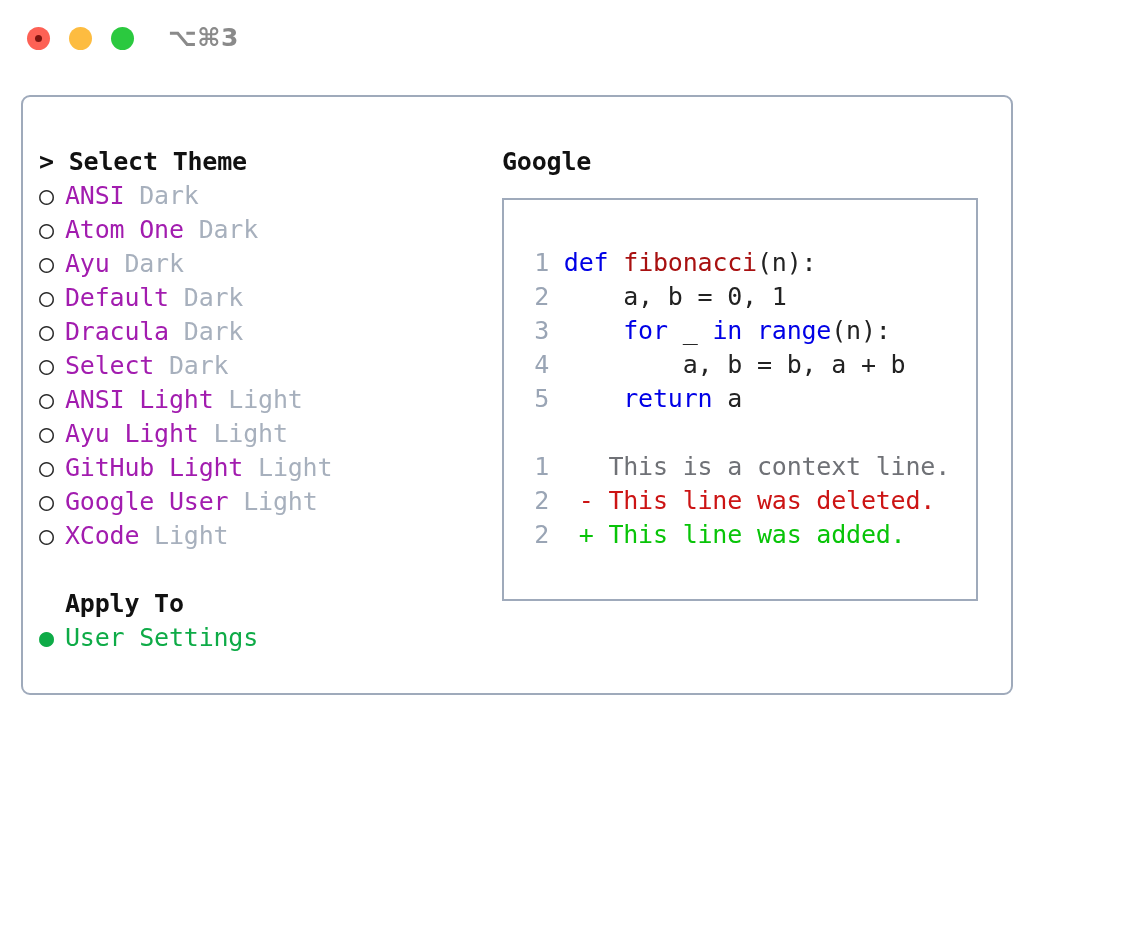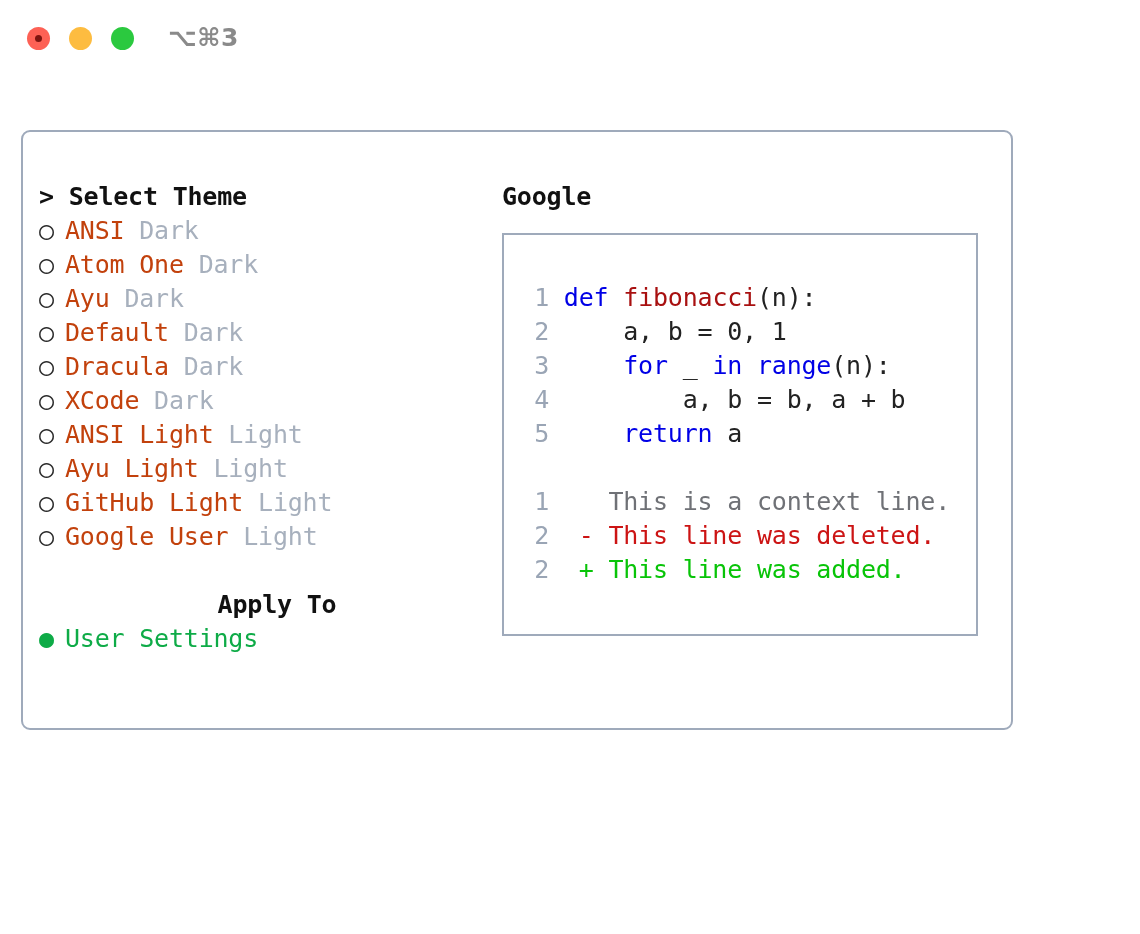--- a/index.html
+++ b/index.html
@@ -76,21 +76,20 @@
   .panel {
     position: absolute;
     left: 21px;
     top: 95px;
     width: 992px;
     height: 600px;
     border: 2px solid #9faabb;
     border-radius: 9px;
     background: #ffffff;
     box-sizing: border-box;
-    margin-top: 35px;
   }
 
   .cols {
     position: absolute;
     left: 0; top: 0;
     width: 100%;
     height: 100%;
   }
 
   
@@ -120,32 +119,31 @@
     color: #2b2b2b;
     letter-spacing: -0.2px;
   }
   .opt .marker {
     display: inline-block;
     width: 26px;
     color: #2b2b2b;
   }
   .opt.selected .marker { color: #0eab47; }
   .opt.selected .lbl    { color: #0eab47; }
-  .opt .lbl  { color: #c2410c; }
+  .opt .lbl  { color: #a21caf; }
   .opt .kind { color: #a7b0bd; }
 
   .section-head {
     font-size: 25px;
     font-weight: 700;
     color: #111111;
     line-height: 34px;
     white-space: pre;
     padding-left: 26px;
     letter-spacing: -0.2px;
-    text-align: center;
   }
   .spacer-row { height: 34px; }
 
   .hint {
     margin-top: 32px;
     font-size: 25px;
     line-height: 34px;
     color: #a7b0bd;
     width: 408px;
     letter-spacing: -0.2px;
@@ -218,25 +216,26 @@
       <div class="left-col">
 
         <div class="head-line">&gt; Select Theme</div>
 
         <div class="opt-list" id="theme-list">
             <div class="opt"><span class="marker">○</span><span class="lbl">ANSI</span><span class="kind"> Dark</span></div>
             <div class="opt"><span class="marker">○</span><span class="lbl">Atom One</span><span class="kind"> Dark</span></div>
             <div class="opt"><span class="marker">○</span><span class="lbl">Ayu</span><span class="kind"> Dark</span></div>
             <div class="opt"><span class="marker">○</span><span class="lbl">Default</span><span class="kind"> Dark</span></div>
             <div class="opt"><span class="marker">○</span><span class="lbl">Dracula</span><span class="kind"> Dark</span></div>
-            <div class="opt"><span class="marker">○</span><span class="lbl">XCode</span><span class="kind"> Dark</span></div>
+            <div class="opt"><span class="marker">○</span><span class="lbl">Select</span><span class="kind"> Dark</span></div>
             <div class="opt"><span class="marker">○</span><span class="lbl">ANSI Light</span><span class="kind"> Light</span></div>
             <div class="opt"><span class="marker">○</span><span class="lbl">Ayu Light</span><span class="kind"> Light</span></div>
             <div class="opt"><span class="marker">○</span><span class="lbl">GitHub Light</span><span class="kind"> Light</span></div>
             <div class="opt"><span class="marker">○</span><span class="lbl">Google User</span><span class="kind"> Light</span></div>
+            <div class="opt"><span class="marker">○</span><span class="lbl">XCode</span><span class="kind"> Light</span></div>
           </div>
 
         <div class="spacer-row"></div>
 
         <div class="section-head">Apply To</div>
 
         <div class="opt-list" id="apply-list">
             <div class="opt selected"><span class="marker">●</span><span class="lbl">User Settings</span></div>
           </div>
 

